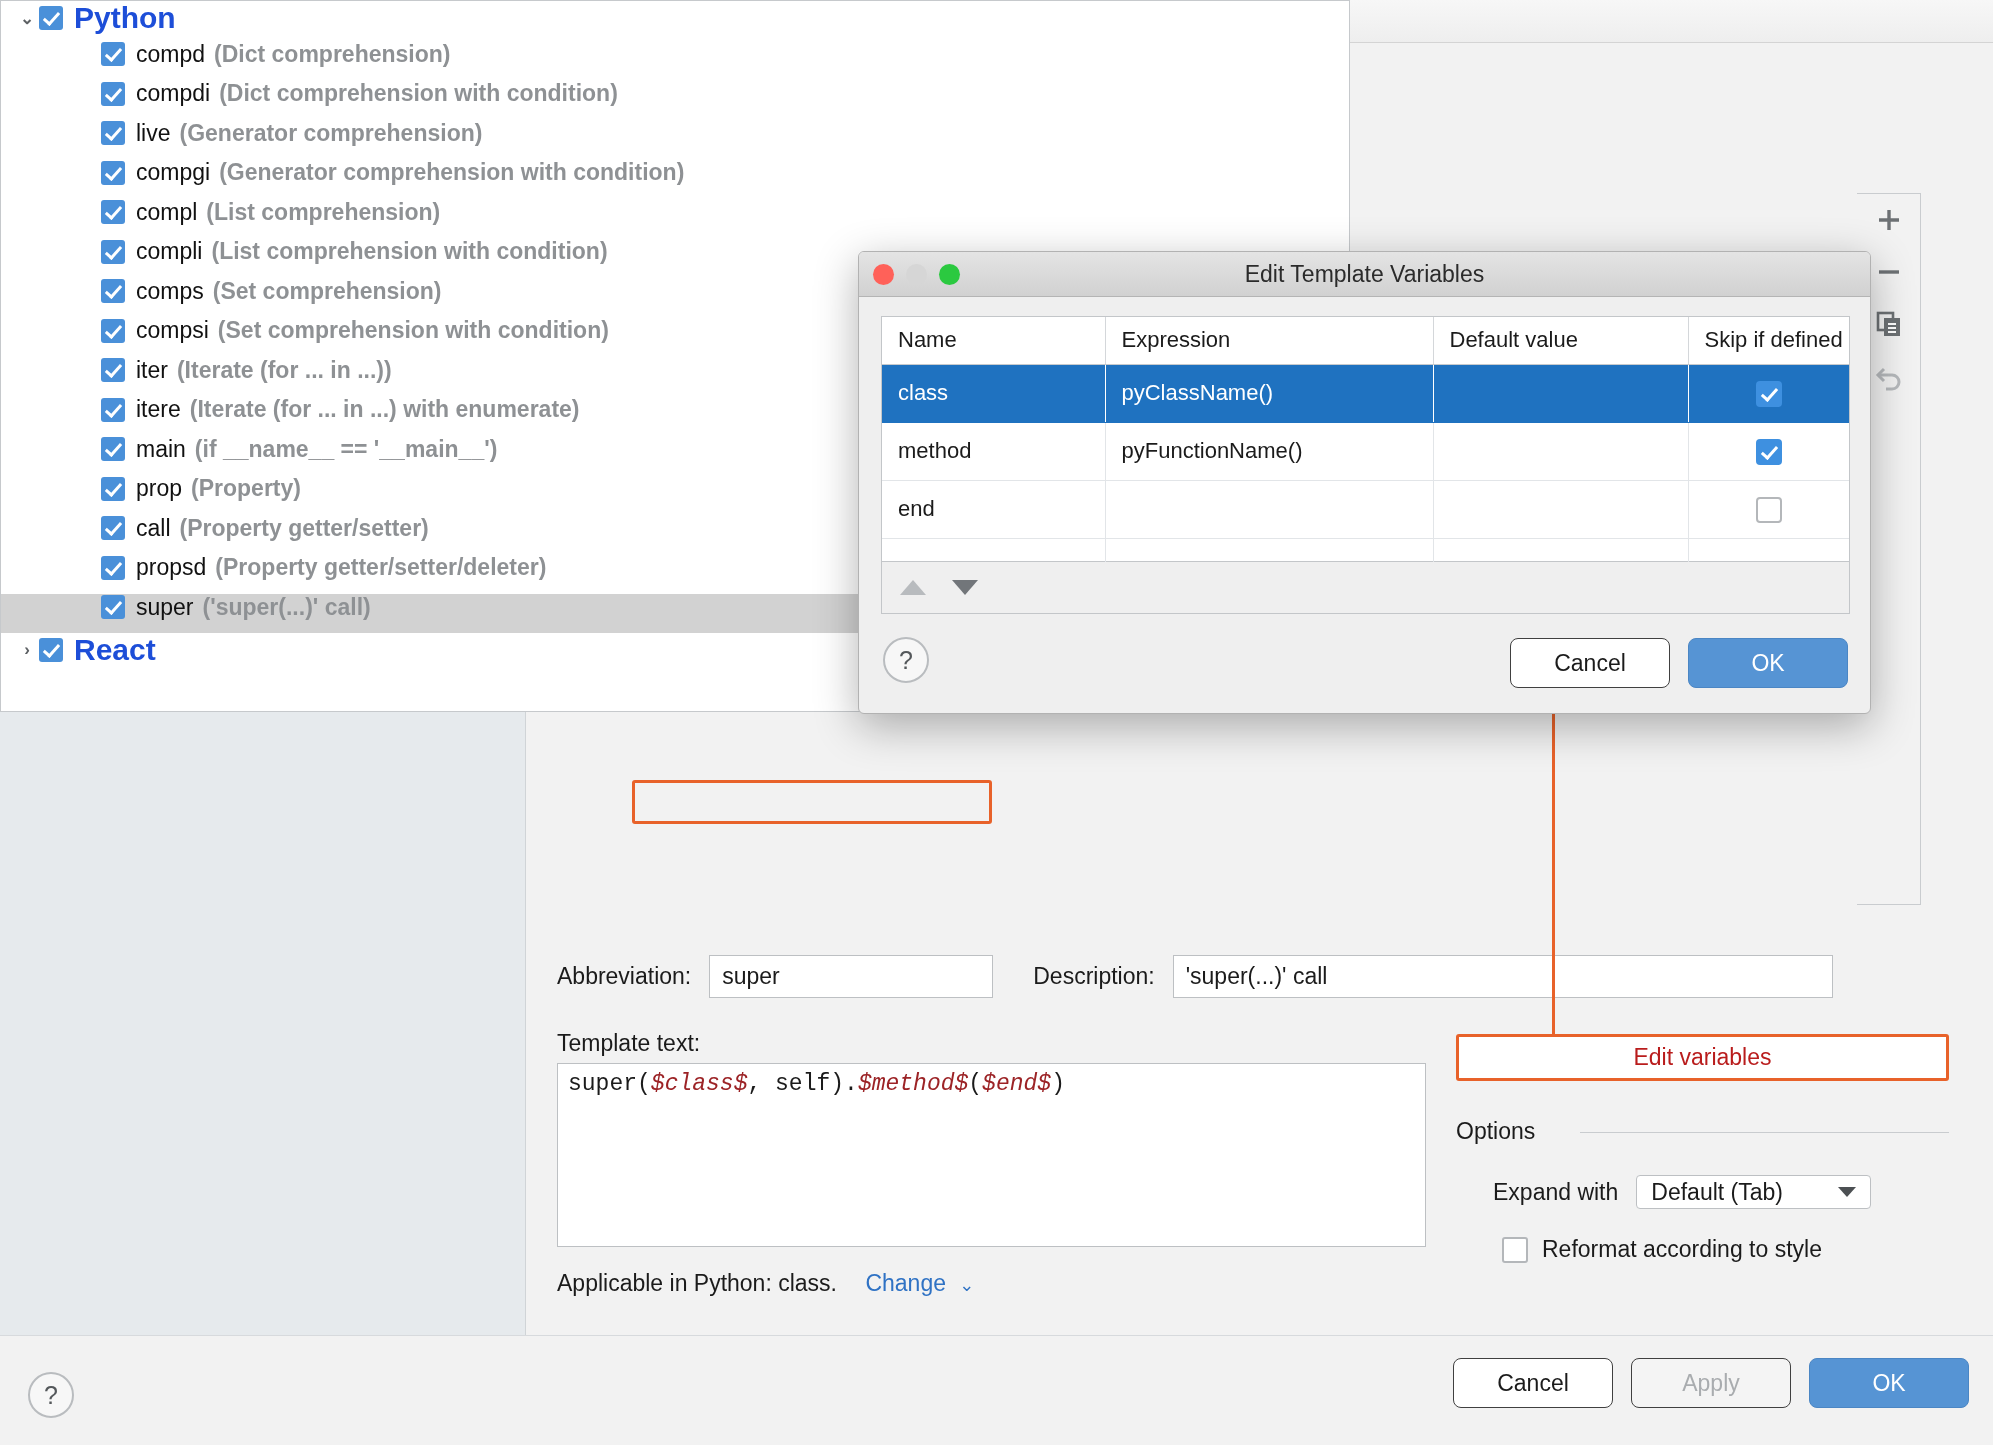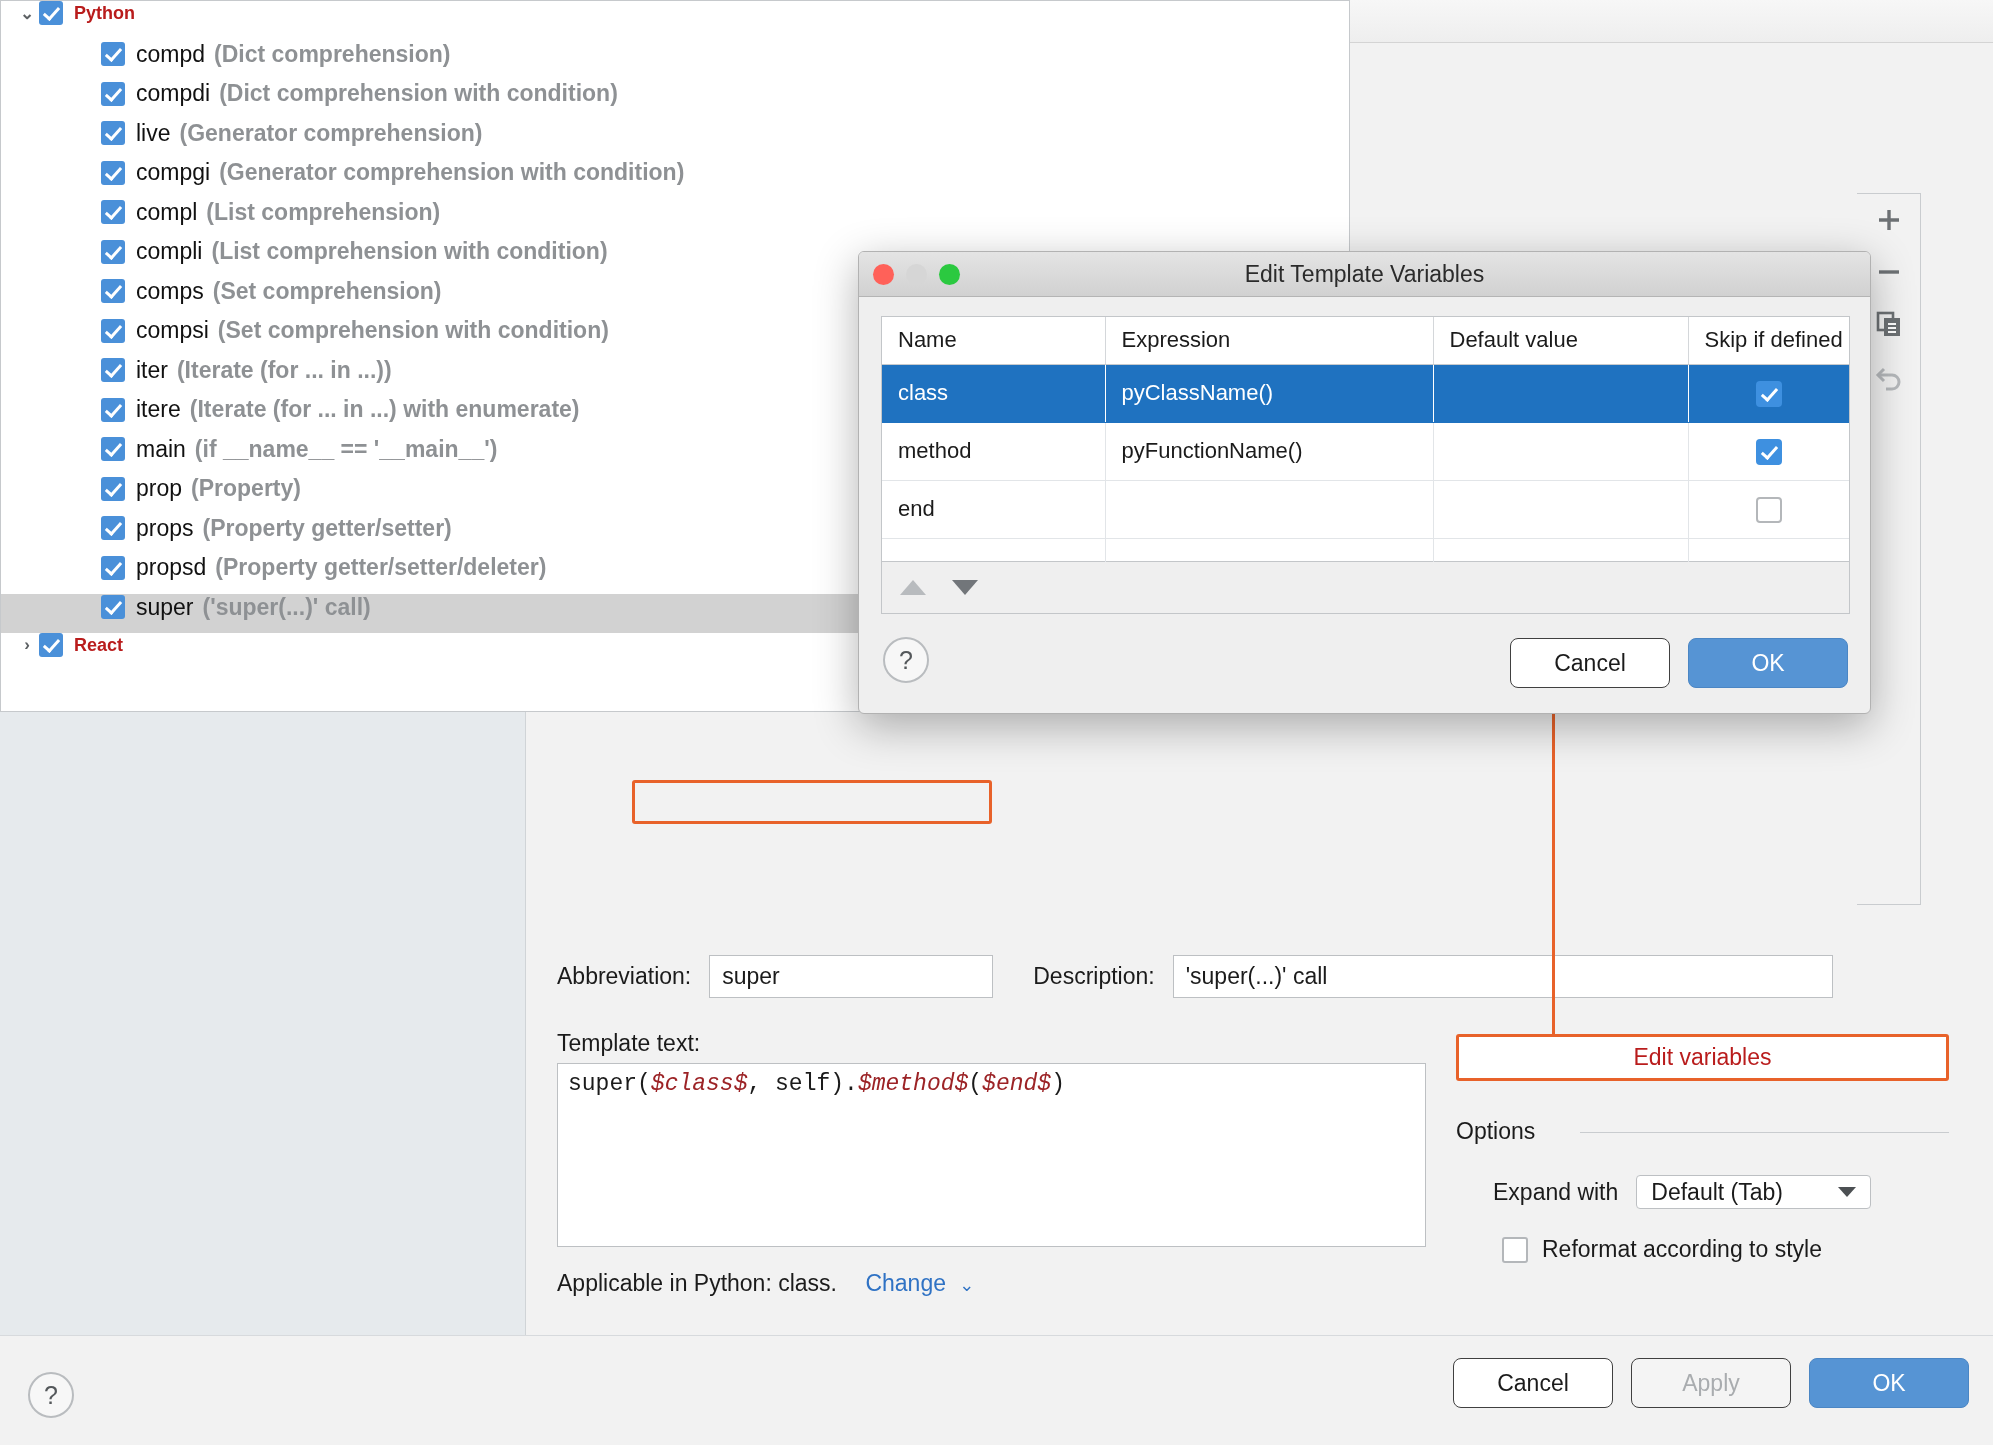--- a/index.html
+++ b/index.html
@@ -101,21 +101,21 @@
     background: #4a90d9; vertical-align: middle; position: relative;
     margin-right: 11px;
   }
   .cb::after {
     content: ""; position: absolute; left: 8px; top: 3px;
     width: 6px; height: 13px; border: solid #ffffff;
     border-width: 0 3px 3px 0; transform: rotate(42deg);
   }
   .t-name { font-size: 23px; color: #111; vertical-align: middle; }
   .t-desc { font-size: 23px; color: #8e9194; vertical-align: middle; margin-left: 9px; font-weight: bold; }
-  .trow.group .t-name { font-size: 18px; color: #b91c1c; font-weight: bold; }
+  .trow.group .t-name { font-size: 30px; color: #1d4ed8; font-weight: bold; }
 
   .super-outline {
     position: absolute; left: 632px; top: 780px; width: 360px; height: 44px;
     border: 3px solid #e8622a; border-radius: 3px; pointer-events: none; z-index: 30;
   }
 
   
   .tree-toolbar {
     position: absolute; left: 1857px; top: 193px; width: 64px; height: 712px;
     background: #f2f2f2; border: 1px solid #c9cccf; border-left: none;
@@ -350,21 +350,21 @@
       <div class="trow"><span style="display:inline-block;width:76px;"></span><span class="t-arrow"></span><span class="cb"></span><span class="t-name">live</span><span class="t-desc">(Generator comprehension)</span></div>
       <div class="trow"><span style="display:inline-block;width:76px;"></span><span class="t-arrow"></span><span class="cb"></span><span class="t-name">compgi</span><span class="t-desc">(Generator comprehension with condition)</span></div>
       <div class="trow"><span style="display:inline-block;width:76px;"></span><span class="t-arrow"></span><span class="cb"></span><span class="t-name">compl</span><span class="t-desc">(List comprehension)</span></div>
       <div class="trow"><span style="display:inline-block;width:76px;"></span><span class="t-arrow"></span><span class="cb"></span><span class="t-name">compli</span><span class="t-desc">(List comprehension with condition)</span></div>
       <div class="trow"><span style="display:inline-block;width:76px;"></span><span class="t-arrow"></span><span class="cb"></span><span class="t-name">comps</span><span class="t-desc">(Set comprehension)</span></div>
       <div class="trow"><span style="display:inline-block;width:76px;"></span><span class="t-arrow"></span><span class="cb"></span><span class="t-name">compsi</span><span class="t-desc">(Set comprehension with condition)</span></div>
       <div class="trow"><span style="display:inline-block;width:76px;"></span><span class="t-arrow"></span><span class="cb"></span><span class="t-name">iter</span><span class="t-desc">(Iterate (for ... in ...))</span></div>
       <div class="trow"><span style="display:inline-block;width:76px;"></span><span class="t-arrow"></span><span class="cb"></span><span class="t-name">itere</span><span class="t-desc">(Iterate (for ... in ...) with enumerate)</span></div>
       <div class="trow"><span style="display:inline-block;width:76px;"></span><span class="t-arrow"></span><span class="cb"></span><span class="t-name">main</span><span class="t-desc">(if __name__ == '__main__')</span></div>
       <div class="trow"><span style="display:inline-block;width:76px;"></span><span class="t-arrow"></span><span class="cb"></span><span class="t-name">prop</span><span class="t-desc">(Property)</span></div>
-      <div class="trow"><span style="display:inline-block;width:76px;"></span><span class="t-arrow"></span><span class="cb"></span><span class="t-name">props</span><span class="t-desc">(Property getter/setter)</span></div>
+      <div class="trow"><span style="display:inline-block;width:76px;"></span><span class="t-arrow"></span><span class="cb"></span><span class="t-name">call</span><span class="t-desc">(Property getter/setter)</span></div>
       <div class="trow"><span style="display:inline-block;width:76px;"></span><span class="t-arrow"></span><span class="cb"></span><span class="t-name">propsd</span><span class="t-desc">(Property getter/setter/deleter)</span></div>
       <div class="trow highlight"><span style="display:inline-block;width:76px;"></span><span class="t-arrow"></span><span class="cb"></span><span class="t-name">super</span><span class="t-desc">('super(...)' call)</span></div>
       <div class="trow group"><span style="display:inline-block;width:14px;"></span><span class="t-arrow">›</span><span class="cb"></span><span class="t-name">React</span></div>
     </div>
   <div class="super-outline"></div>
 
   <div class="tree-toolbar">
     <div class="tb-btn">
       <svg width="30" height="30" viewBox="0 0 30 30">
           <path d="M15 5 v20 M5 15 h20" stroke="#6d7174" stroke-width="3.4" fill="none"></path>

